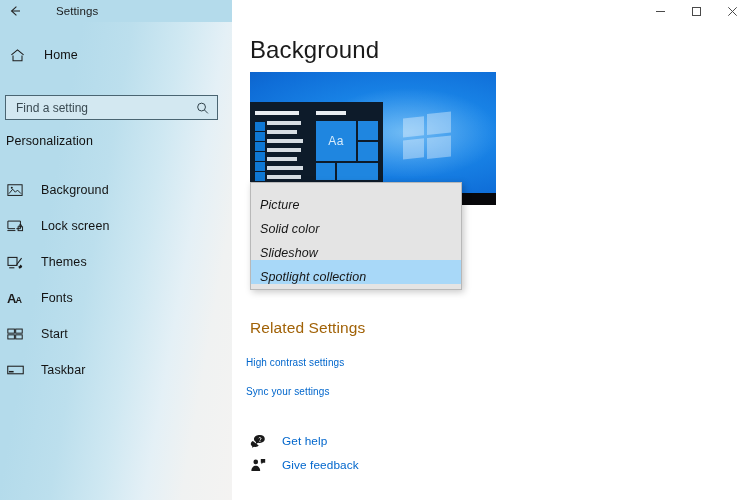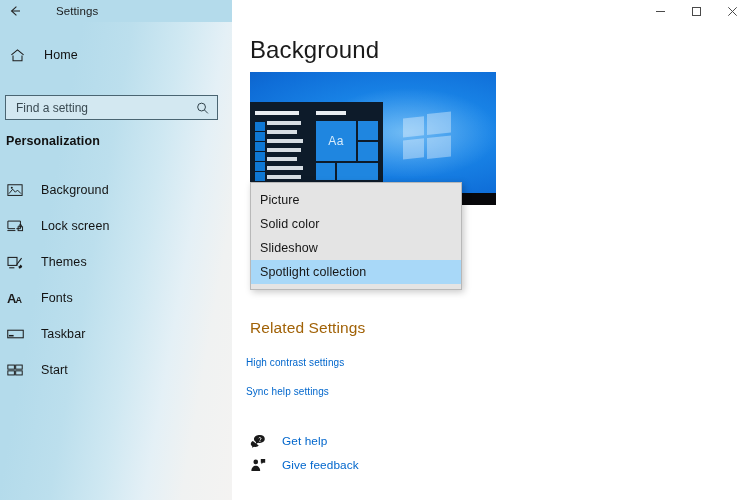--- a/index.html
+++ b/index.html
@@ -103,21 +103,21 @@
   }
   .search-input::placeholder { color: #3a4a52; opacity: 1; }
   .search-icon {
     position: absolute; right: 8px; top: 50%;
     transform: translateY(-50%);
     color: #2c3e46;
     display: flex;
   }
   .section-title {
     position: absolute; top: 112px; left: 6px;
-    font-size: 12.5px; font-weight: bold; color: #111;
+    font-size: 12.5px; font-weight: normal; color: #111;
     letter-spacing: .1px;
   }
   .navlist {
     position: absolute; top: 150px; left: 0;
     width: 232px;
   }
   .navitem {
     height: 36px;
     display: flex; align-items: center;
     padding-left: 7px;
@@ -243,26 +243,27 @@
     position: absolute;
     left: 18px; top: 160px;
     width: 210px;
     background: #e4e4e4;
     border: 1px solid #b8b8b8;
     box-shadow: 2px 2px 7px rgba(0,0,0,.22);
     z-index: 30;
   }
   .dd-item {
     height: 24px;
-    display: flex; align-items: center;
+    display: flex; align-items: flex-end;
     padding-left: 9px;
     font-size: 12.5px;
     color: #161616;
     letter-spacing: .1px;
     box-sizing: border-box;
+    font-style: italic;
   }
   .dd-item.selected { background: #a8d8f8; }
   .dd-spacer { height: 5px; }
 
   
   .related-title {
     position: absolute; top: 297px; left: 18px;
     font-size: 15.5px; color: #a16207; letter-spacing: .1px;
   }
   .link {
@@ -391,38 +392,38 @@
 
       <div class="navitem">
         <span class="navicon">
           <span class="nav-fonts-glyph">A<span style="font-size:9px;">A</span></span>
         </span>
         <span class="navlabel">Fonts</span>
       </div>
 
       <div class="navitem">
         <span class="navicon">
-          <svg width="17" height="12" viewBox="0 0 18 12" aria-hidden="true">
-            <rect x="0.8" y="2" width="16.4" height="8" fill="none" stroke="currentColor" stroke-width="1.1"></rect>
-            <rect x="2" y="7" width="5" height="1.6" fill="currentColor"></rect>
-          </svg>
-        </span>
-        <span class="navlabel">Taskbar</span>
-      </div>
-
-      <div class="navitem">
-        <span class="navicon">
           <svg width="17" height="14" viewBox="0 0 18 15" aria-hidden="true">
             <rect x="0.8" y="2.2" width="7" height="4.4" fill="none" stroke="currentColor" stroke-width="1.05"></rect>
             <rect x="9.2" y="2.2" width="7" height="4.4" fill="none" stroke="currentColor" stroke-width="1.05"></rect>
             <rect x="0.8" y="8.4" width="7" height="4.4" fill="none" stroke="currentColor" stroke-width="1.05"></rect>
             <rect x="9.2" y="8.4" width="7" height="4.4" fill="none" stroke="currentColor" stroke-width="1.05"></rect>
           </svg>
         </span>
         <span class="navlabel">Start</span>
+      </div>
+
+      <div class="navitem">
+        <span class="navicon">
+          <svg width="17" height="12" viewBox="0 0 18 12" aria-hidden="true">
+            <rect x="0.8" y="2" width="16.4" height="8" fill="none" stroke="currentColor" stroke-width="1.1"></rect>
+            <rect x="2" y="7" width="5" height="1.6" fill="currentColor"></rect>
+          </svg>
+        </span>
+        <span class="navlabel">Taskbar</span>
       </div>
 
     </div>
   </div>
 
   <div class="main">
 
     <div class="page-title">Background</div>
 
     <div class="preview">
@@ -488,21 +489,21 @@
         <span>Slideshow</span>
       </div>
       <div class="dd-item selected">
         <span>Spotlight collection</span>
       </div>
       <div class="dd-spacer"></div>
     </div>
 
     <div class="related-title">Related Settings</div>
     <a class="link l1" href="#">High contrast settings</a>
-    <a class="link l2" href="#">Sync help settings</a>
+    <a class="link l2" href="#">Sync your settings</a>
 
     <div class="helprow h1">
       <span class="helpicon">
         <svg width="16" height="14" viewBox="0 0 17 15" aria-hidden="true">
           <path d="M10.6 1.2 C13.6 1.2 15.8 3 15.8 5.4 C15.8 7.8 13.6 9.6 10.6 9.6 C9.9 9.6 9.3 9.5 8.7 9.4 L5.9 11 L6.4 8.7 C5 7.9 4.2 6.7 4.2 5.4 C4.2 3 7 1.2 10.6 1.2 Z" fill="currentColor"></path>
           <path d="M9.3 4.4 A1.3 1.3 0 0 1 11.7 5 C11.7 5.9 10.6 6 10.6 6.9" fill="none" stroke="#ffffff" stroke-width="1"></path>
           <circle cx="10.55" cy="8.1" r="0.6" fill="#ffffff"></circle>
           <path d="M3 7.6 C1.6 8.3 0.8 9.4 0.8 10.6 C0.8 11.6 1.4 12.5 2.4 13.1 L2 14.6 L4.3 13.6 C4.8 13.7 5.3 13.8 5.8 13.8 C7.3 13.8 8.6 13.2 9.3 12.3" fill="currentColor"></path>
         </svg>
       </span>

